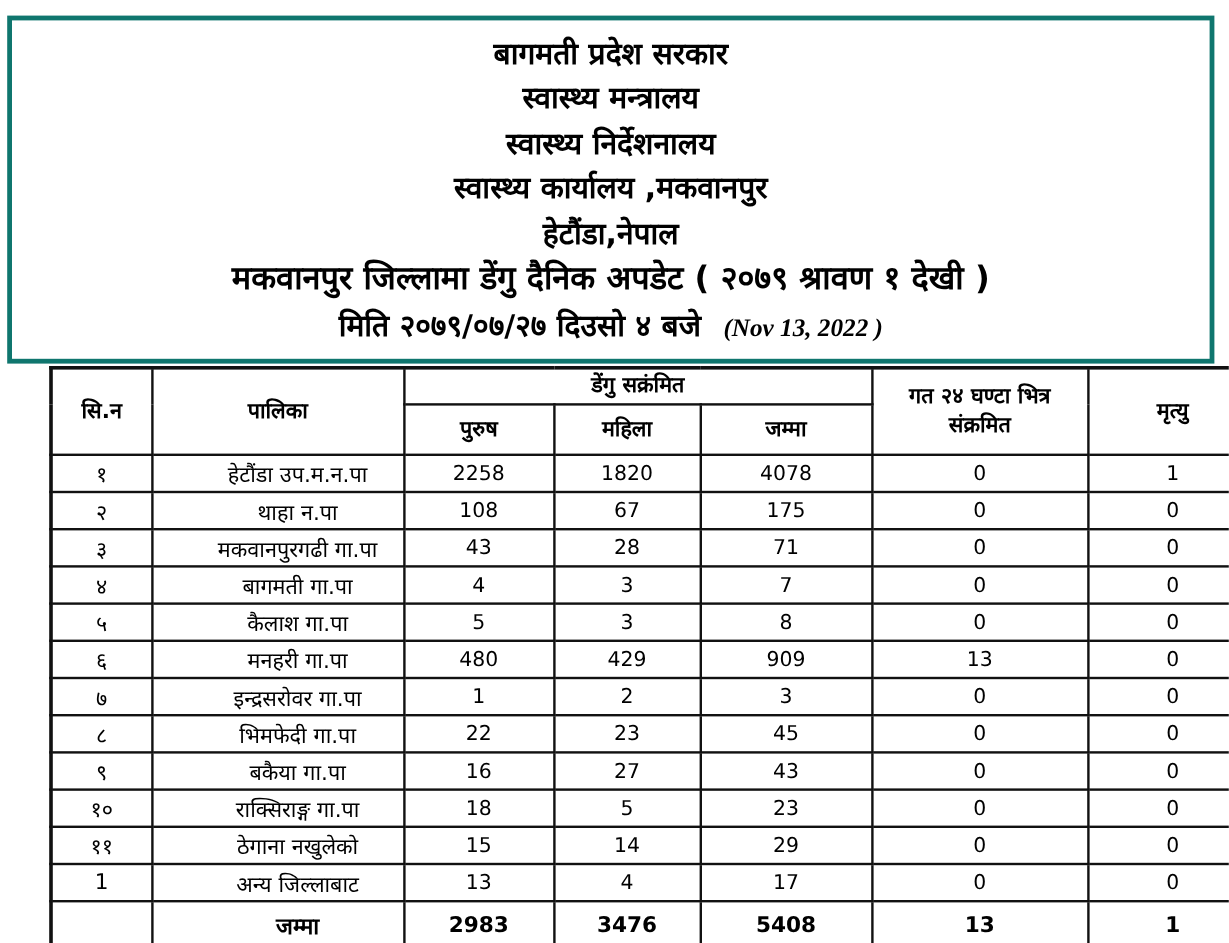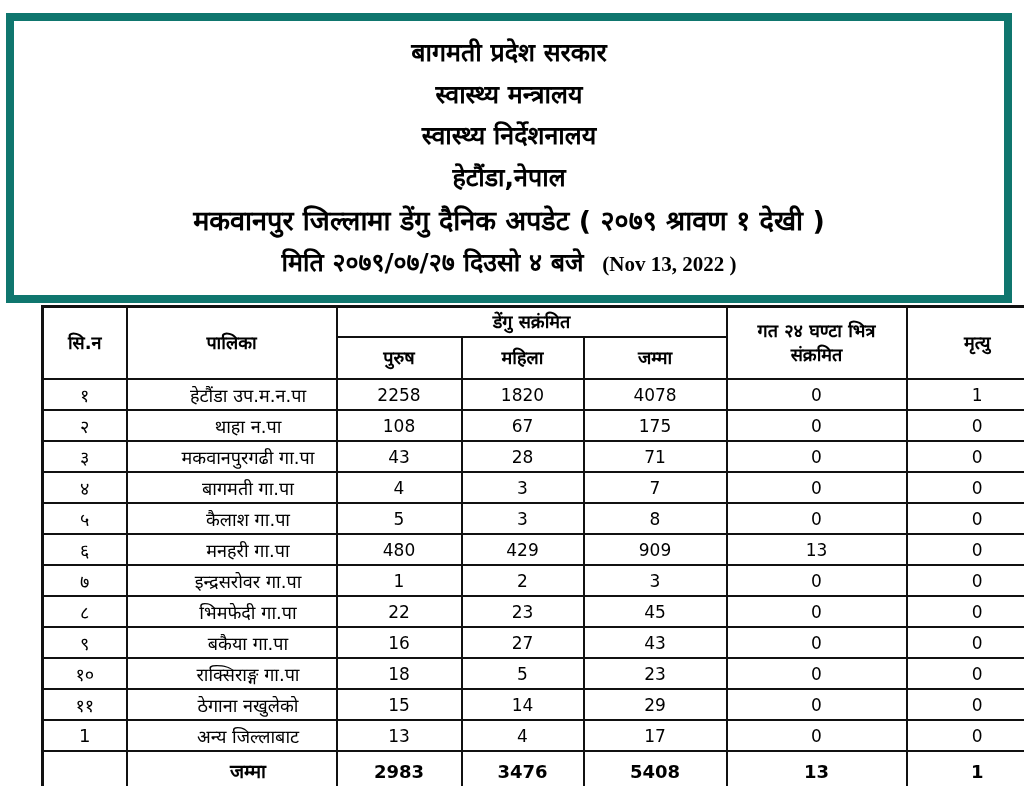--- a/index.html
+++ b/index.html
@@ -14,21 +14,21 @@
   }
   .page {
     width: 1024px;
     height: 786px;
     background: #ffffff;
     padding: 13px 12px 6px 6px;
   }
 
   
   .header-box {
-    border: 8px solid #0f766e;
+    border: 4px solid #0f766e;
     height: 290px;
     display: flex;
     flex-direction: column;
     justify-content: space-evenly;
     align-items: center;
     text-align: center;
     padding: 4px 10px;
   }
   .org-line {
     font-size: 25px;
@@ -43,20 +43,21 @@
   .date-line {
     font-size: 25px;
     font-weight: bold;
     line-height: 1.1;
   }
   .date-en {
     font-family: "Liberation Serif", "DejaVu Serif", serif;
     font-size: 21px;
     font-weight: bold;
     margin-left: 10px;
+    font-style: italic;
   }
 
   
   table.report {
     width: 100%;
     margin-top: 2px;
     border-collapse: collapse;
     table-layout: fixed;
     margin-left: 35px;
   }
@@ -98,20 +99,21 @@
 </style>
 </head>
 <body>
 
 <div class="page">
 
   <div class="header-box">
     <div class="org-line">बागमती  प्रदेश सरकार</div>
     <div class="org-line">स्वास्थ्य मन्त्रालय</div>
     <div class="org-line">स्वास्थ्य निर्देशनालय</div>
+    <div class="org-line">स्वास्थ्य कार्यालय ,मकवानपुर</div>
     <div class="org-line">हेटौंडा,नेपाल</div>
     <div class="doc-title">मकवानपुर जिल्लामा डेंगु दैनिक अपडेट ( २०७९ श्रावण १ देखी  )</div>
     <div class="date-line">
       <span>मिति २०७९/०७/२७ दिउसो ४ बजे</span>
       <span class="date-en">(Nov 13, 2022 )</span>
     </div>
   </div>
 
   <table class="report">
     <colgroup>

